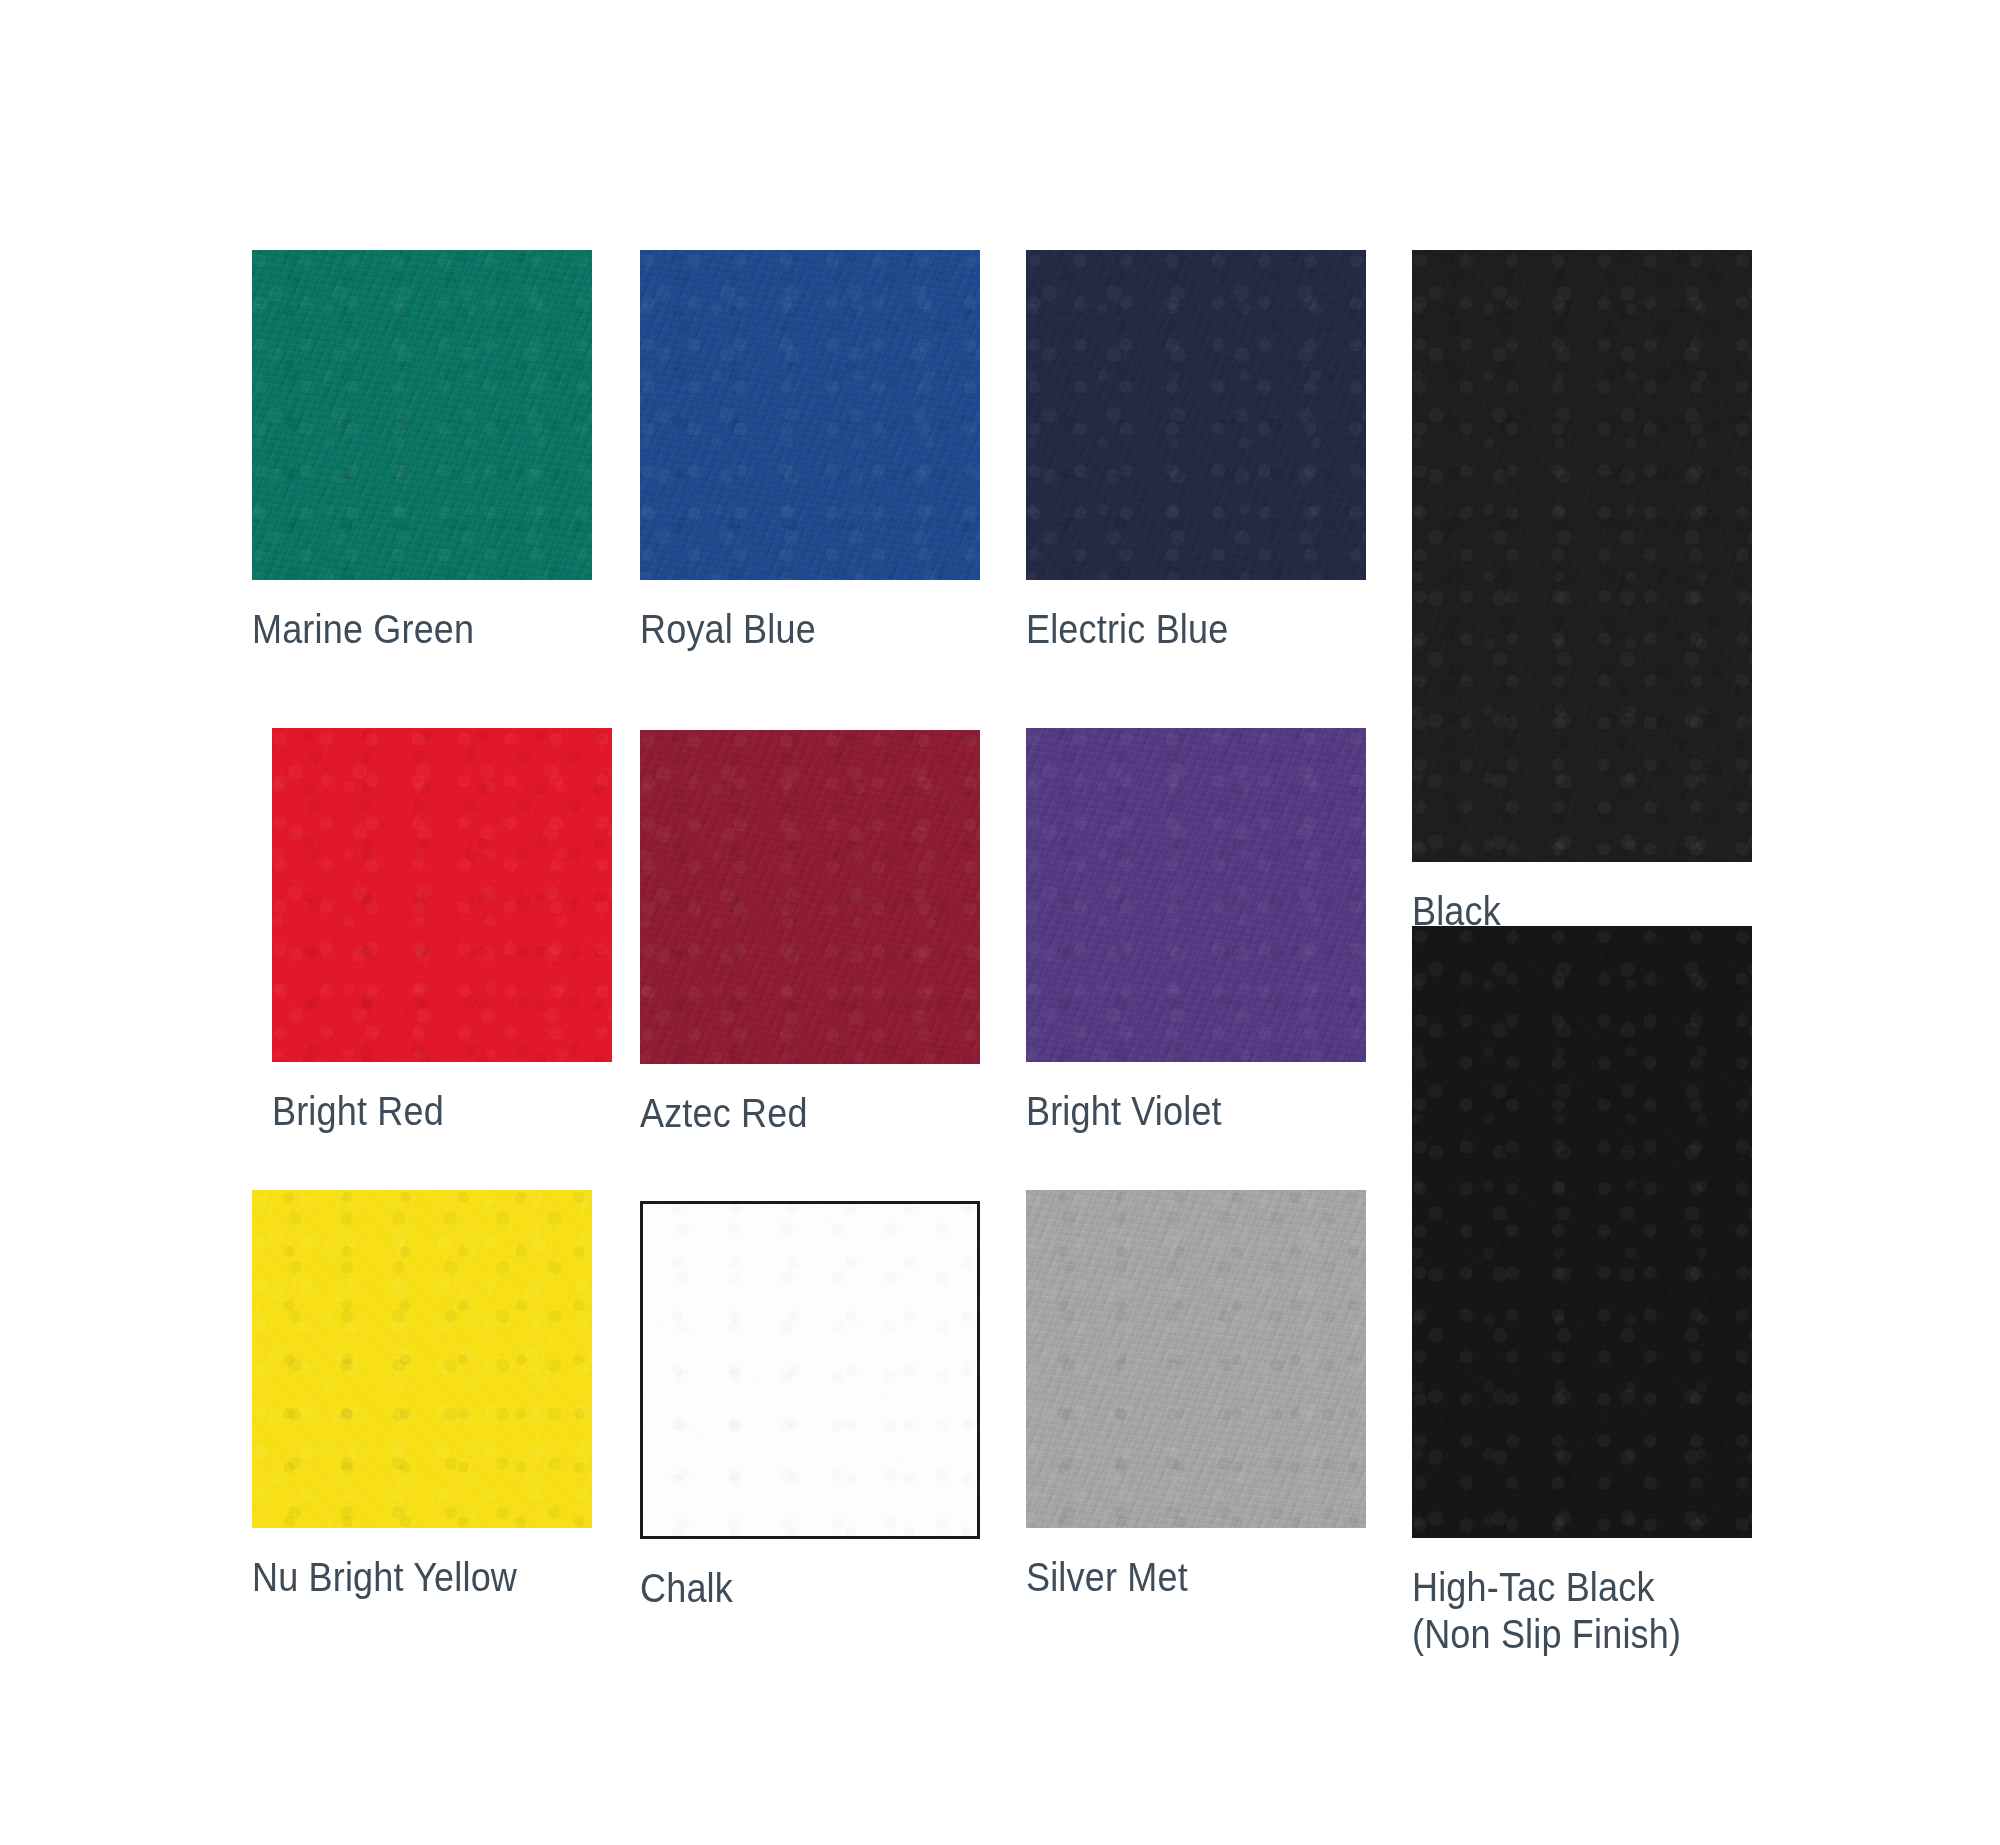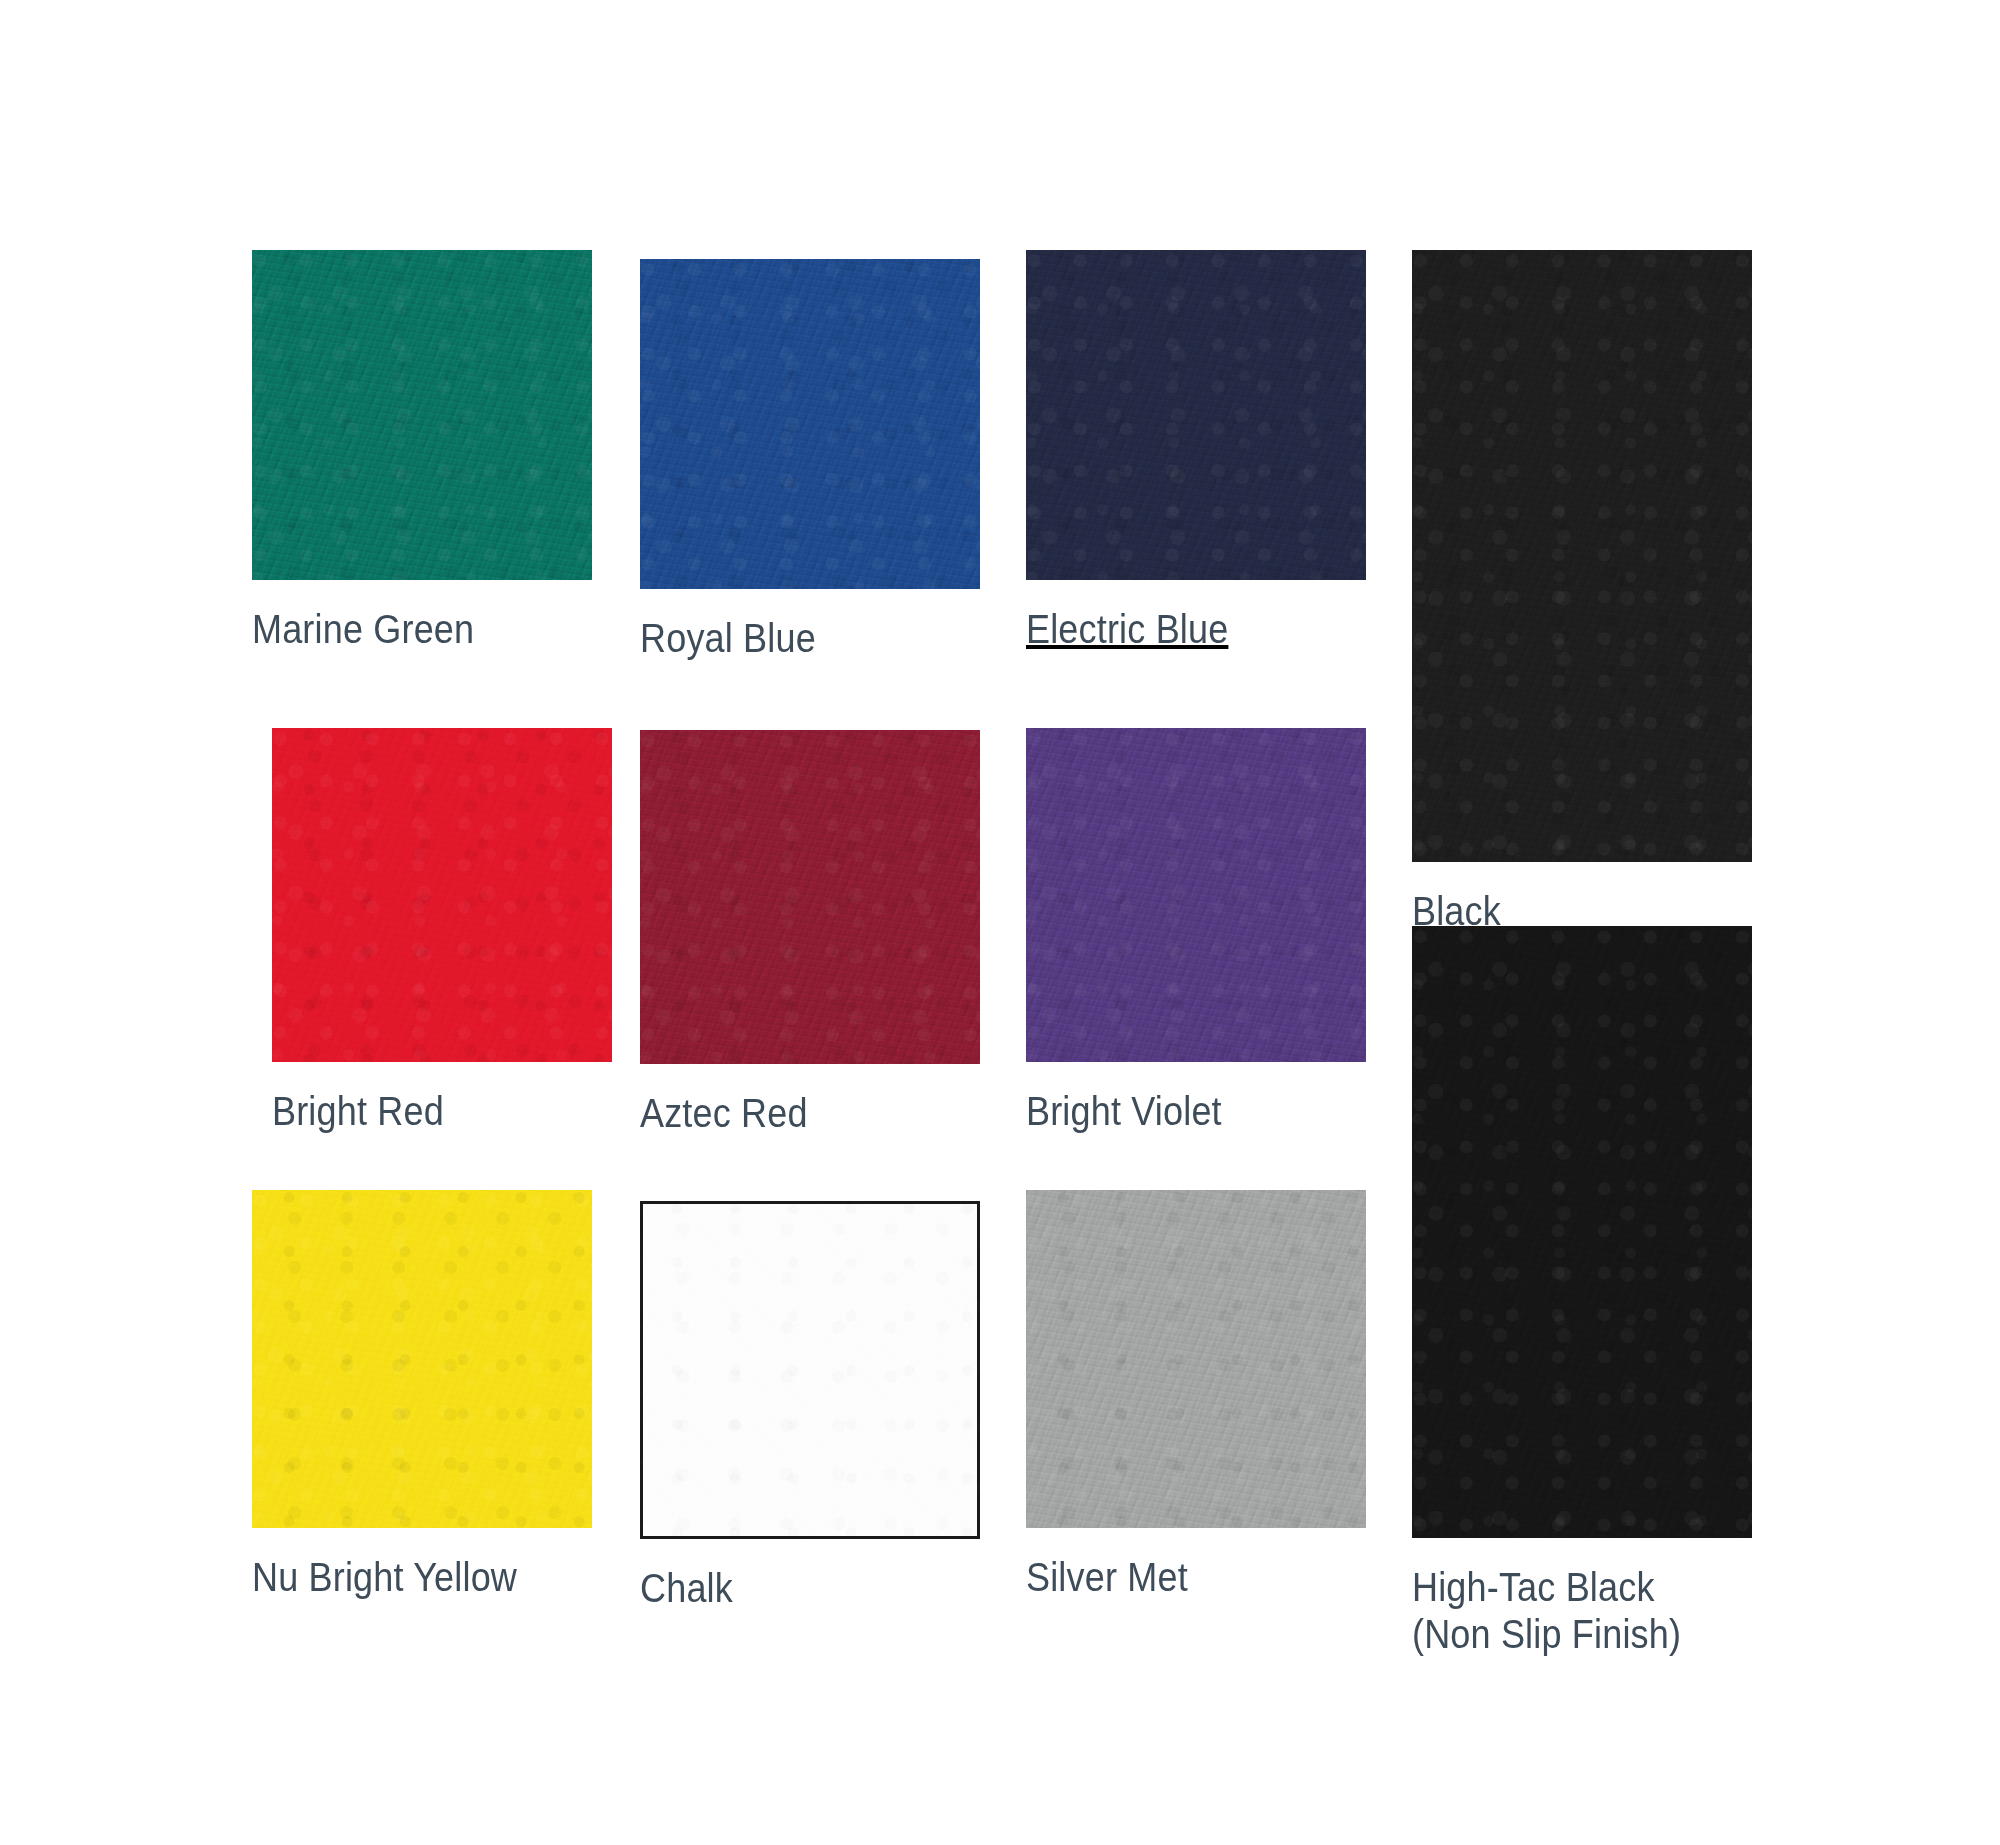--- a/index.html
+++ b/index.html
@@ -80,25 +80,25 @@
   }
 </style>
 </head>
 <body>
 
 <div id="swatch-sheet" style="background: rgb(255, 255, 255);">
     <div class="swatch-cell" style="left: 252px; top: 250px; width: 340px;">
       <div class="swatch-chip" title="Marine Green" style="height: 330px; background-color: rgb(11, 116, 99);"></div>
       <div class="swatch-label" style="color: rgb(62, 76, 89);">Marine Green</div>
     </div>
-    <div class="swatch-cell" style="left: 640px; top: 250px; width: 340px; margin-top: 9px;">
+    <div class="swatch-cell" style="left: 640px; top: 250px; width: 340px;">
       <div class="swatch-chip" title="Royal Blue" style="height: 330px; background-color: rgb(31, 75, 142);"></div>
       <div class="swatch-label" style="color: rgb(62, 76, 89);">Royal Blue</div>
     </div>
-    <div class="swatch-cell" style="left: 1026px; top: 250px; width: 340px; text-decoration: underline;">
+    <div class="swatch-cell" style="left: 1026px; top: 250px; width: 340px;">
       <div class="swatch-chip" title="Electric Blue" style="height: 330px; background-color: rgb(36, 42, 68);"></div>
       <div class="swatch-label" style="color: rgb(62, 76, 89);">Electric Blue</div>
     </div>
     <div class="swatch-cell" style="left: 1412px; top: 250px; width: 340px;">
       <div class="swatch-chip" title="Black" style="height: 612px; background-color: rgb(30, 30, 30);"></div>
       <div class="swatch-label" style="color: rgb(62, 76, 89);">Black</div>
     </div>
     <div class="swatch-cell" style="left: 252px; top: 728px; width: 340px; padding-left: 20px;">
       <div class="swatch-chip" title="Bright Red" style="height: 334px; background-color: rgb(226, 23, 43);"></div>
       <div class="swatch-label" style="color: rgb(62, 76, 89);">Bright Red</div>

